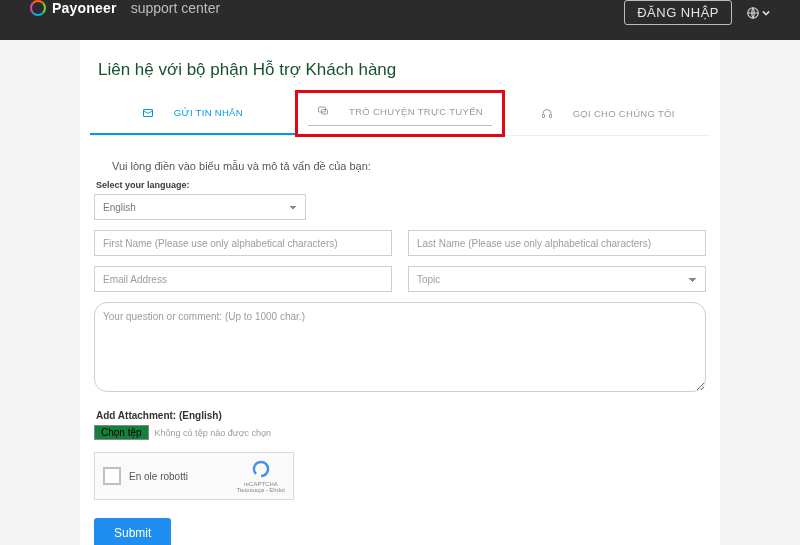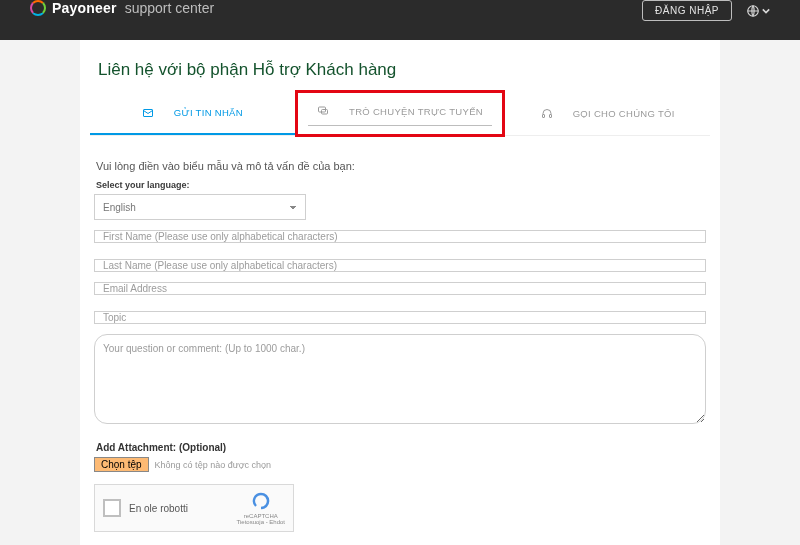--- a/index.html
+++ b/index.html
@@ -26,26 +26,26 @@
     font-size: 14px;
   }
   .brand .logo-o {
     width: 16px; height: 16px;
     border: 2px solid;
     border-radius: 50%;
     border-color: #ff6a00 #6fd13a #00b3e3 #d64aa2;
     display: inline-block;
   }
   .brand .p-name { font-weight: 600; letter-spacing: .2px; }
-  .brand .p-sub  { color: #bdbdbd; font-weight: 400; margin-left: 2px;}
+  .brand .p-sub  { color: #bdbdbd; font-weight: 400; margin-left: 8px;}
   .top-right { display: flex; align-items: center; gap: 14px; }
   .login-btn {
     border: 1px solid #bdbdbd;
     color: #e3e3e3;
-    font-size: 10px;
+    font-size: 13px;
     padding: 4px 12px;
     border-radius: 3px;
     background: transparent;
     cursor: pointer;
     letter-spacing: .5px;
     margin-left: 39px;
   }
   .globe { color: #d8d8d8; font-size: 13px; display: flex; align-items: center; gap: 2px; cursor: pointer;}
   .page {
     background:#fff;
@@ -85,21 +85,21 @@
     border:3px solid #e30613;
     margin:-4px 0 -2px;
     padding:0;
     position:relative;
   }
   .tab-mid-wrap .tab { border-bottom:1px solid #bdbdbd; margin:6px 10px 8px;}
   .tab svg { width:12px; height:12px; }
   .form-intro {
     font-size: 11px;
     color:#565656;
-    margin: 0 0 8px 2px;
+    margin: 0 0 8px 18px;
   }
   .lang-label {
     font-size: 9px;
     font-weight: bold;
     color:#3b3b3b;
     margin: 4px 0 4px 2px;
   }
   .field, .select {
     width:100%;
     height:26px;
@@ -107,28 +107,28 @@
     font-size:10px;
     color:#777;
     padding:0 8px;
     background:#fff;
   }
   .select { appearance:none; background:
     linear-gradient(45deg, transparent 50%, #888 50%) calc(100% - 12px) 11px/4px 4px no-repeat,
     linear-gradient(-45deg, transparent 50%, #888 50%) calc(100% - 8px) 11px/4px 4px no-repeat,
     #fff;
   }
-  .row2 { display:flex; gap:16px; margin-top:10px;flex-direction:column;}
+  .row2 { display:flex; gap:16px; margin-top:10px;}
   .row2 > * { flex:1; }
   .lang-row { width: 212px;}
   textarea.field { height:90px; padding:8px; resize:both; margin-top:10px; font-family:inherit;border-radius:13px;}
   .attach-label { font-size:10px; font-weight:bold; color:#333; margin:14px 0 4px 2px;}
   .file-row { display:flex; align-items:center; gap:6px; }
   .file-btn {
-    font-size:10px; border:1px solid #888; background:#fdba74;
+    font-size:10px; border:1px solid #888; background:#15803d;
     padding:1px 6px; cursor:pointer;
   }
   .file-note{ font-size:9px; color:#9a9a9a;}
   .captcha {
     margin-top:12px;
     width:200px; height:48px;
     border:1px solid #d9d9d9;
     background:#fafafa;
     display:flex; align-items:center;
     padding:15px 8px; gap:8px;
@@ -220,21 +220,21 @@
 
       <div class="row2">
         <input class="field" placeholder="Email Address" style="">
         <select class="select" style="color:#9c9c9c">
           <option>Topic</option>
         </select>
       </div>
 
       <textarea class="field" placeholder="Your question or comment: (Up to 1000 char.)" style=""></textarea>
 
-      <p class="attach-label">Add Attachment: (Optional)</p>
+      <p class="attach-label">Add Attachment: (English)</p>
       <div class="file-row">
         <button class="file-btn">Chọn tệp</button>
         <span class="file-note">Không có tệp nào được chọn</span>
       </div>
 
       <div class="captcha">
         <span class="box"></span>
         <span>En ole robotti</span>
         <span class="rc">
           <svg viewBox="0 0 24 24">

